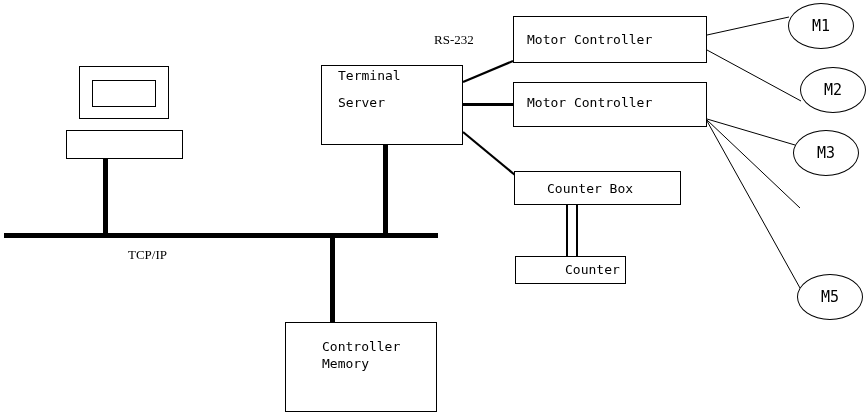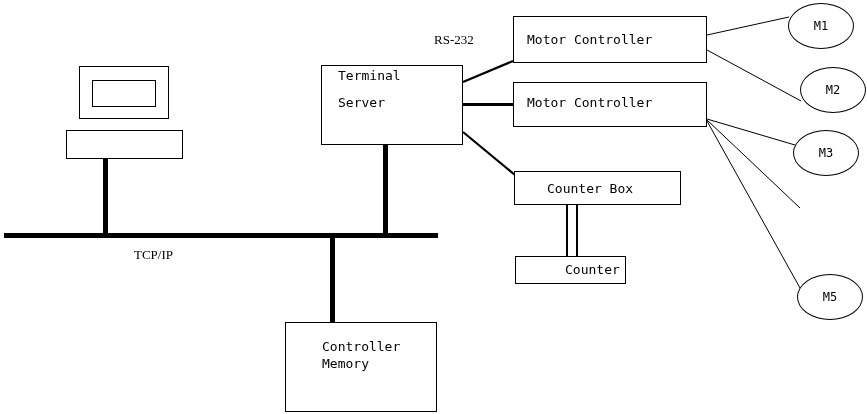--- a/index.html
+++ b/index.html
@@ -64,21 +64,21 @@
     box-sizing: border-box;
     border: 1px solid #000000;
     border-radius: 50%;
     background: #ffffff;
     display: flex;
     align-items: center;
     justify-content: center;
   }
   .motor-ellipse span {
     font-family: "DejaVu Sans Mono", "Liberation Mono", monospace;
-    font-size: 12px;
+    font-size: 15px;
     color: #000000;
   }
   #edge-layer {
     position: absolute;
     left: 0;
     top: 0;
     width: 867px;
     height: 414px;
     pointer-events: none;
   }
@@ -116,21 +116,21 @@
   <div class="bus-v" style="left:103px; top:156px; height:80px;"></div>
 
   <div class="bus-v" style="left:383px; top:144px; height:92px;"></div>
 
   <div class="bus-v" style="left:330px; top:235px; height:89px;"></div>
 
   <div class="node-box" style="left:79px; top:66px; width:90px; height:53px;"></div>
   <div class="monitor-screen" style="left:92px; top:80px; width:64px; height:27px;"></div>
   <div class="node-box" style="left:66px; top:130px; width:117px; height:29px;"></div>
 
-  <div class="free-label" style="left:134px; top:246px;text-align:center;">TCP/IP</div>
+  <div class="free-label" style="left:128px; top:246px;text-align:center;">TCP/IP</div>
 
   <div class="node-box" style="left:321px; top:65px; width:142px; height:80px;"></div>
   <div class="node-label" style="left:338px; top:67px;">Terminal</div>
   <div class="node-label" style="left:338px; top:94px;">Server</div>
 
   <div class="free-label" style="left:434px; top:31px;">RS-232</div>
 
   <div class="link-h" style="left:463px; top:103px; width:51px;"></div>
 
   <div class="node-box" style="left:513px; top:16px; width:194px; height:47px;"></div>

